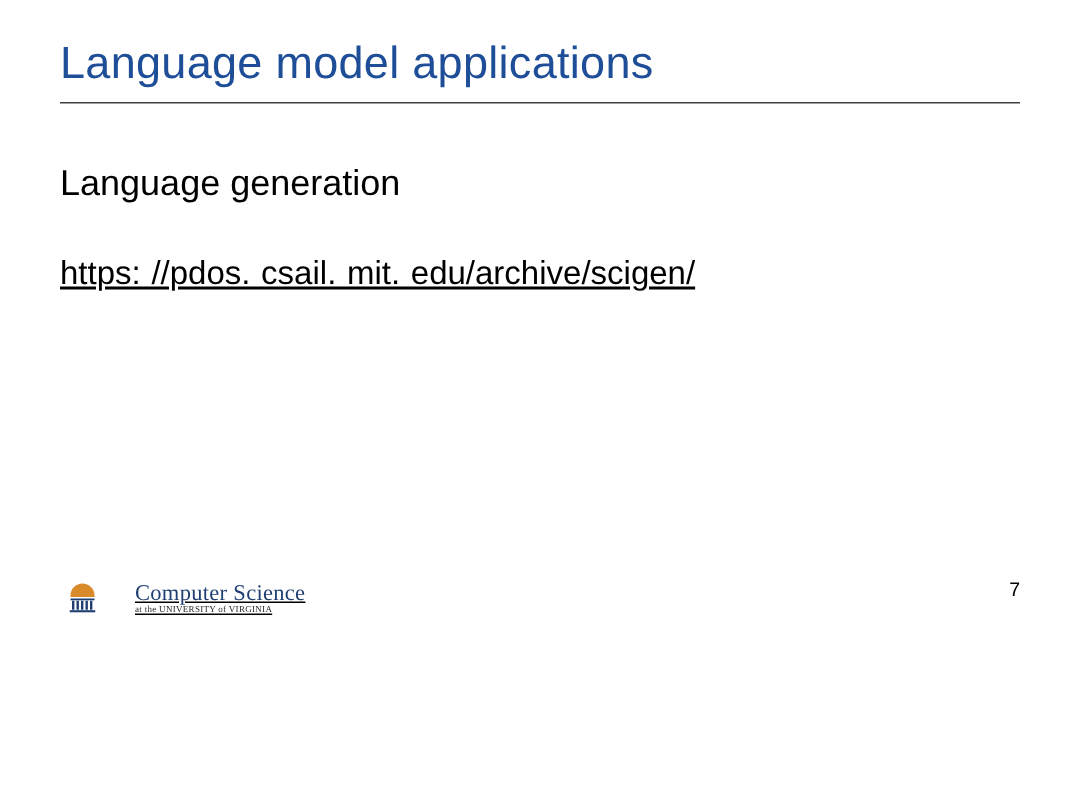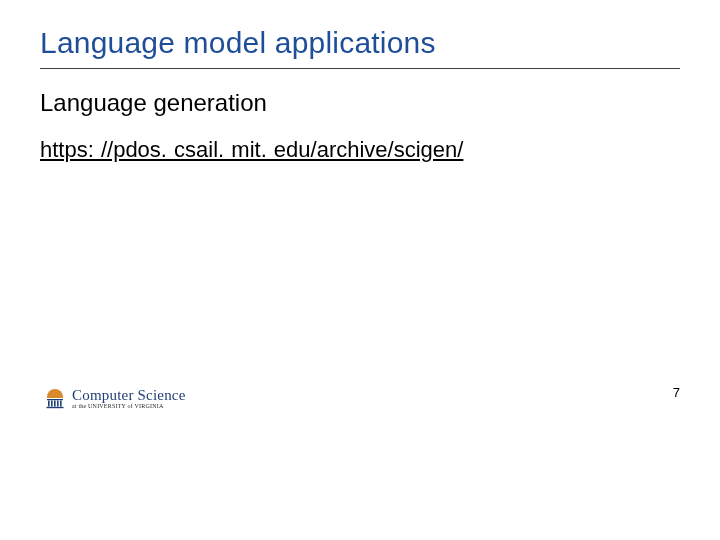--- a/index.html
+++ b/index.html
@@ -1,23 +1,23 @@
 <!DOCTYPE html>
 <html><head>
 <meta charset="utf-8">
 <style>
   * { margin: 0; padding: 0; box-sizing: border-box; }
   html, body { width: 720px; height: 540px; font-family: Verdana, Geneva, sans-serif; background: #fff; overflow: hidden; }
   .slide { width: 720px; height: 432px; position: relative; padding: 26px 40px; }
   .title { font-size: 30px; color: #1f4e99; font-weight: 400; letter-spacing: 0.2px; }
   .rule { border: none; border-top: 1.5px solid #404040; margin-top: 8px; width: 100%; }
-  .subtitle { font-size: 24px; color: #000; margin-top: 20px; font-weight: 400; }
-  .link { display: inline-block; font-size: 22px; color: #000; margin-top: 20px; text-decoration: underline; word-spacing: 1px; }
+  .subtitle { font-size: 24px; color: #000; margin-top: 40px; font-weight: 400; }
+  .link { display: inline-block; font-size: 22px; color: #000; margin-top: 32px; text-decoration: underline; word-spacing: 1px; }
   .footer { position: absolute; bottom: 22px; left: 0; right: 0; height: 36px; display: flex; align-items: center; }
-  .logo { position: absolute; left: 44px; bottom: 0; display: flex; align-items: flex-start; gap: 6px; }
+  .logo { position: absolute; left: 44px; bottom: 0; display: flex; align-items: flex-end; gap: 24px; text-decoration: underline; }
   .logo-mark { display: flex; flex-direction: column; align-items: center; }
   .logo-text { display: flex; flex-direction: column; line-height: 1; }
   .logo-cs { font-family: "Times New Roman", serif; font-size: 15px; color: #1f3f73; font-weight: 400; letter-spacing: 0.2px; }
   .logo-uva { font-family: "Times New Roman", serif; font-size: 6px; color: #2b2b2b; letter-spacing: 0.2px; white-space: nowrap; }
   .course { position: absolute; left: 50%; transform: translateX(-50%); font-size: 13px; color: #000; font-family: Arial, sans-serif; }
   .pagenum { position: absolute; right: 40px; font-size: 13px; color: #000; font-family: Arial, sans-serif; }
 </style>
 </head>
 <body>
 

